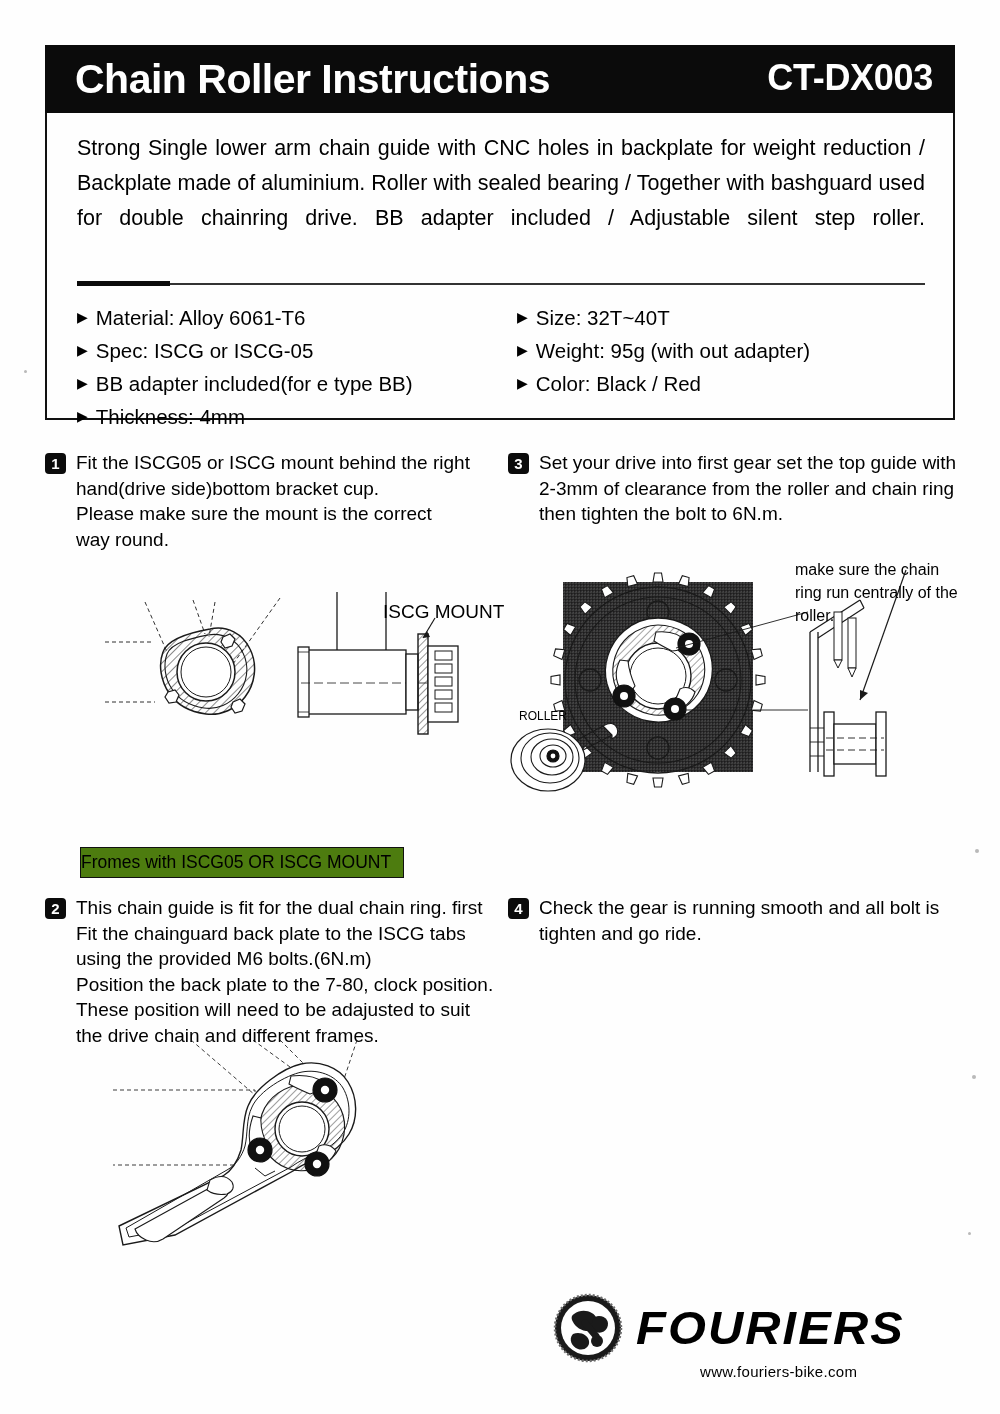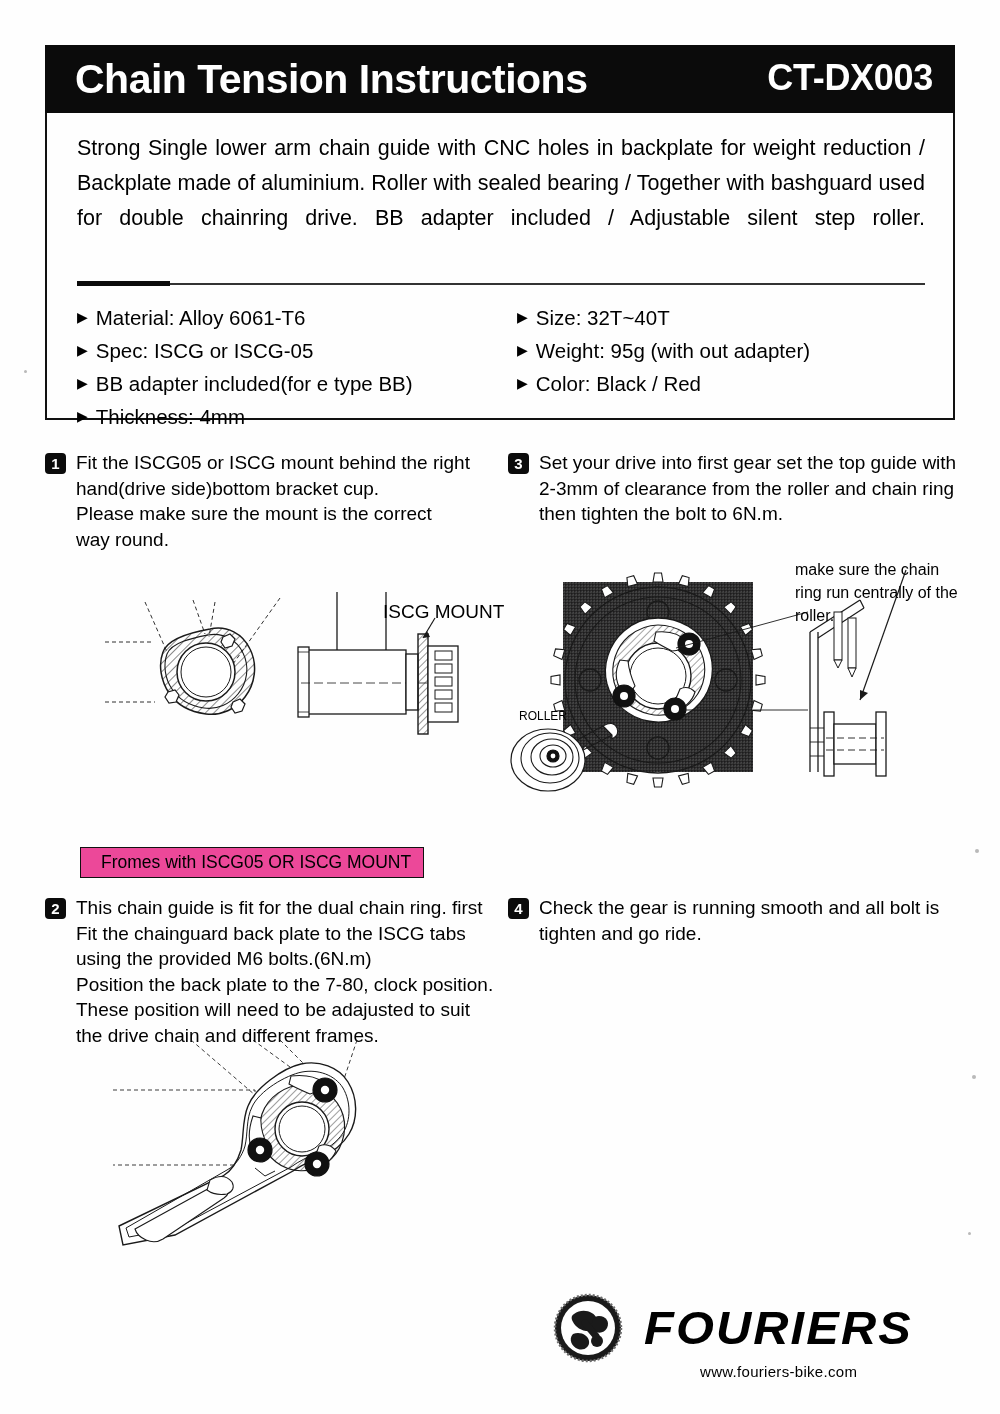--- a/index.html
+++ b/index.html
@@ -161,25 +161,25 @@
   #step2 { left: 45px;  top: 895px; width: 470px; }
   #step3 { left: 508px; top: 450px; width: 450px; }
   #step4 { left: 508px; top: 895px; width: 440px; }
 
   
   .frame-caption {
     position: absolute;
     left: 80px;
     top: 847px;
     border: 1.5px solid #111111;
-    padding: 4px 12px 5px 20px;
+    padding: 4px 12px 5px 0;
     font-size: 17.5px;
     line-height: 20px;
     white-space: nowrap;
-    background: #ec4899;
+    background: #4d7c0f;
   }
   .note-chainring {
     position: absolute;
     left: 795px;
     top: 558px;
     width: 175px;
     font-size: 16px;
     line-height: 23px;
   }
   .lbl-iscg-mount {
@@ -209,21 +209,20 @@
   .footer {
     position: absolute;
     left: 552px;
     top: 1292px;
     width: 400px;
     height: 105px;
   }
   .logo-row {
     display: flex;
     align-items: center;
-    gap: 8px;
   }
   .logo-word {
     font-size: 46px;
     font-weight: bold;
     font-style: italic;
     letter-spacing: 2px;
     line-height: 1;
     margin-left: 12px;
     transform: scaleX(1.06);
     transform-origin: left center;
@@ -242,21 +241,21 @@
     background: #b9b9b9;
     border-radius: 50%;
   }
 </style>
 </head>
 <body>
 
 <div class="page">
 
   <div class="header-bar">
-    <div class="header-title">Chain Tension Instructions</div>
+    <div class="header-title">Chain Roller Instructions</div>
     <div class="header-model">CT-DX003</div>
   </div>
 
   <div class="info-box">
     <div class="desc">Strong Single lower arm chain guide with CNC holes  in backplate for weight reduction / Backplate made of aluminium. Roller with sealed bearing / Together with bashguard used for double chainring drive. BB adapter included / Adjustable silent step roller.</div>
 
     <div class="rule-wrap">
       <div class="rule-thin"></div>
       <div class="rule-thick"></div>
     </div>

